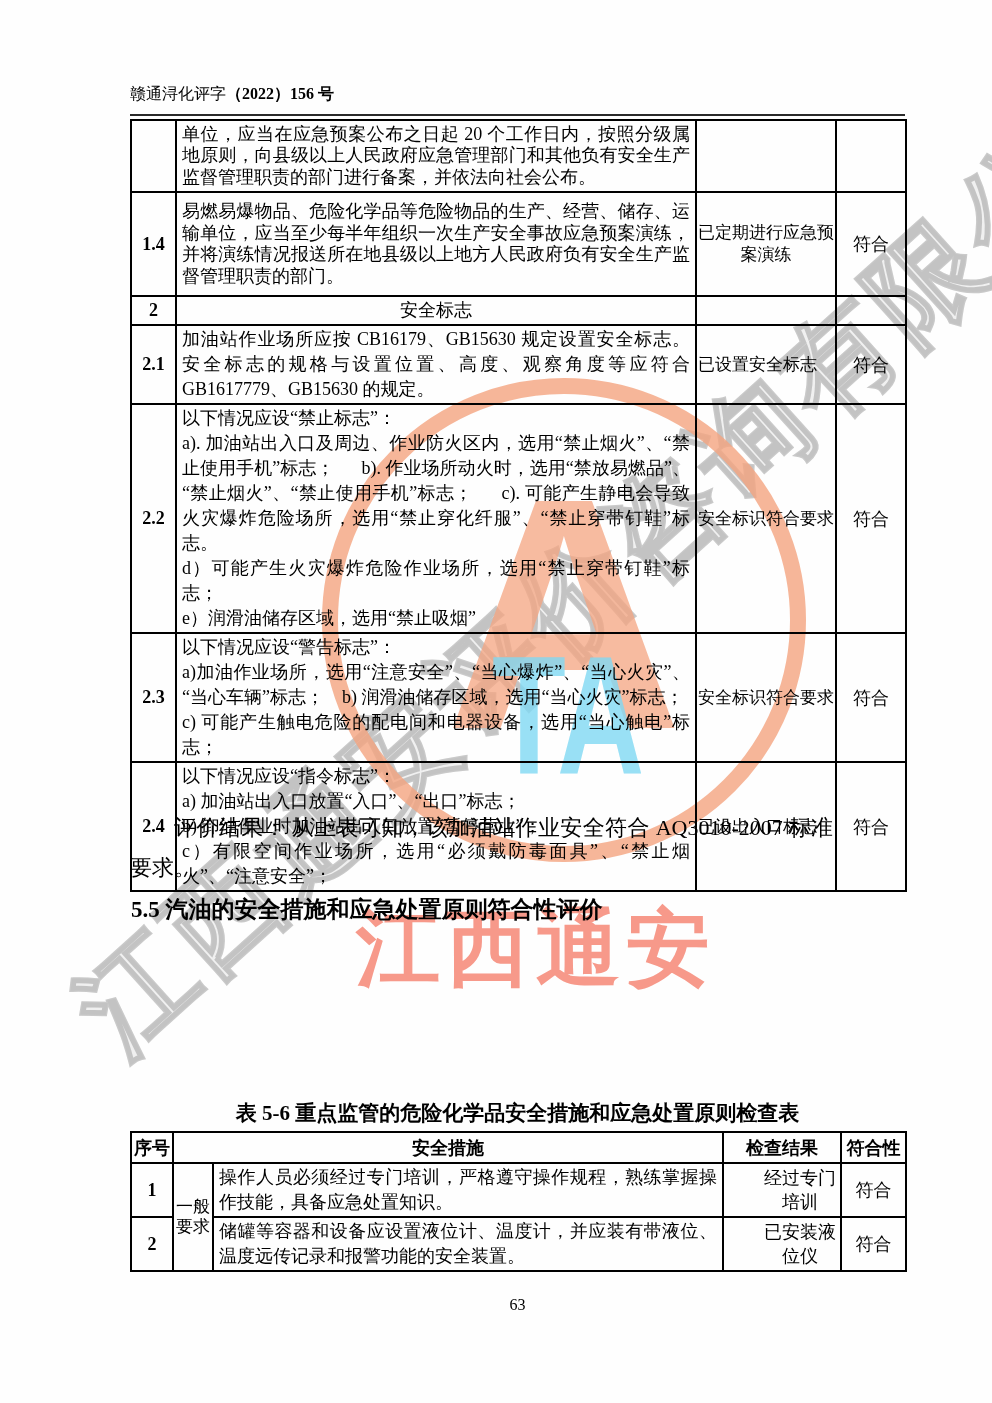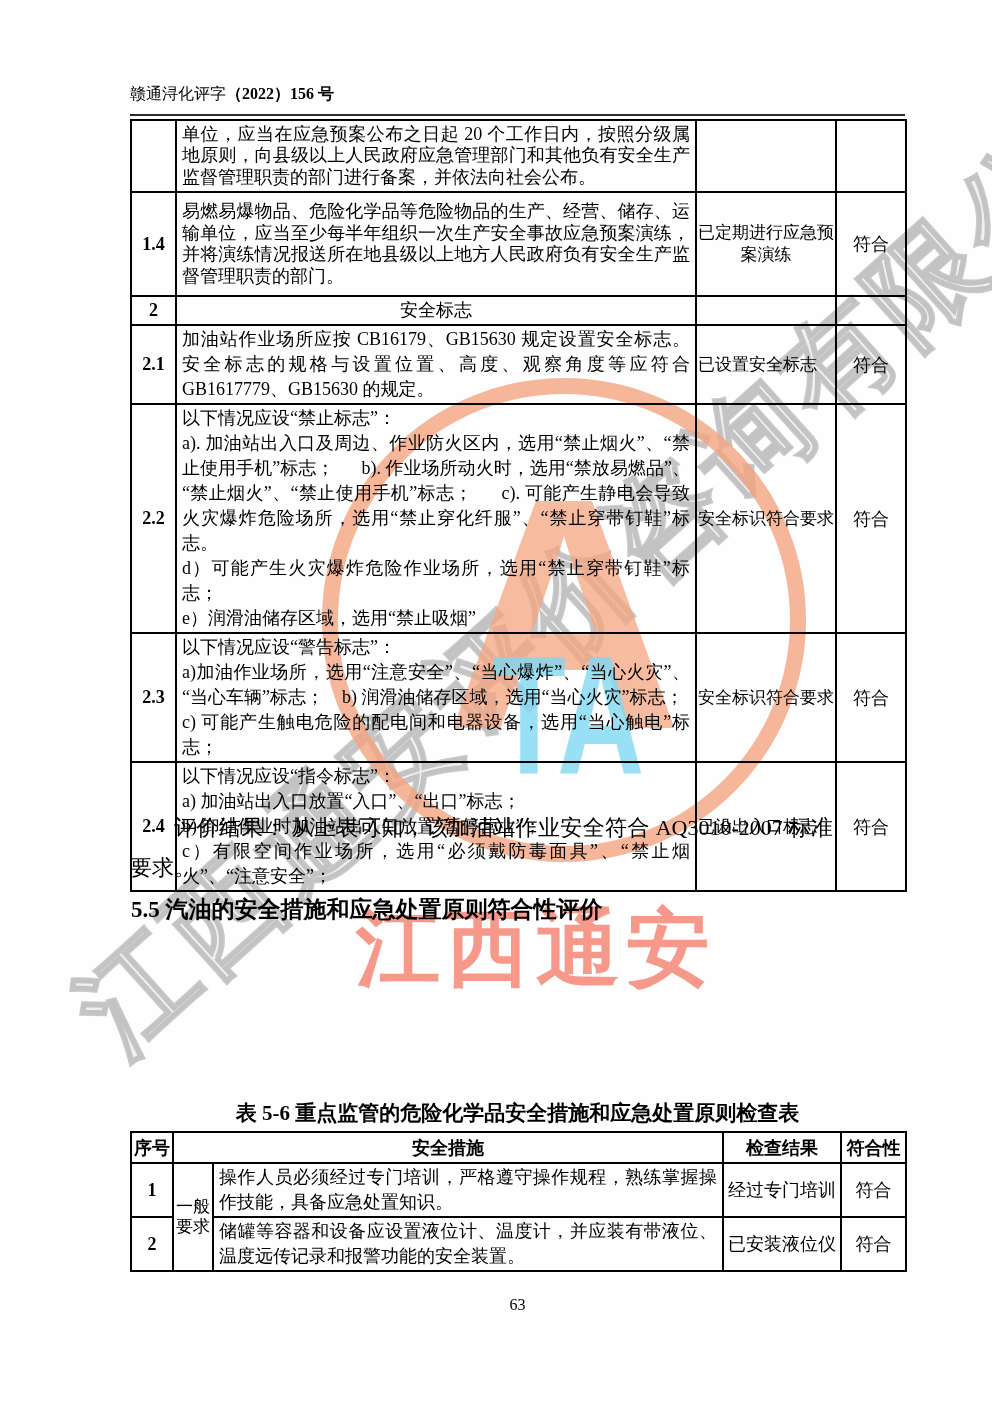--- a/index.html
+++ b/index.html
@@ -80,21 +80,21 @@
     font-size:21px; font-weight:bold; text-align:center; line-height:30px;
   }
   .t2 { left:130px; top:1131px; width:775px; }
   .t2 td { font-size:18px; }
   .t2 tr.th-row { height:31px; }
   .t2 tr.th-row td { text-align:center; font-weight:bold; font-size:18px; }
   .t2 tr.dr { height:53px; }
   .t2 td.no { text-align:center; font-weight:bold; }
   .t2 td.grp { text-align:center; font-size:17px; line-height:20px; padding:16px 2px; }
   .t2 td.ct { padding:1px 5px; text-align:justify; line-height:25px; }
-  .t2 td.rs { text-align:center; }
+  .t2 td.rs { text-align:center;padding-left:36px; }
   .t2 td.cp { text-align:center; }
   .pageno { left:130px; top:1296px; width:775px; text-align:center; font-size:16px; }
 </style>
 </head>
 <body>
 
 <div class="page">
 
   <div class="wm">
     <div class="wm-gray">江西通安评价咨询有限公司</div>

